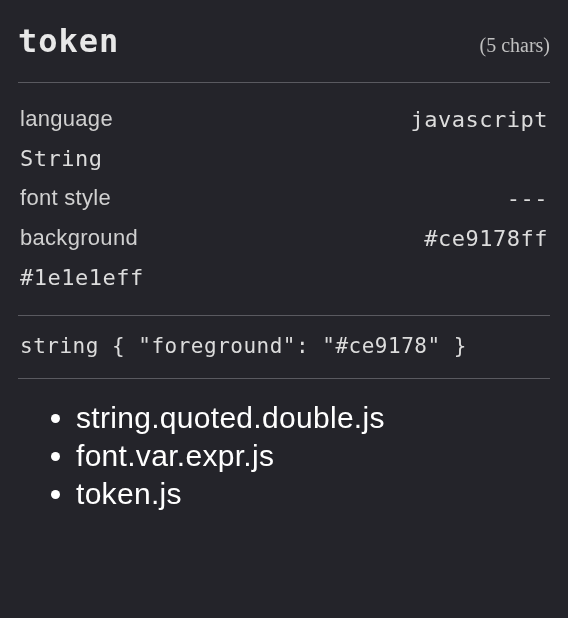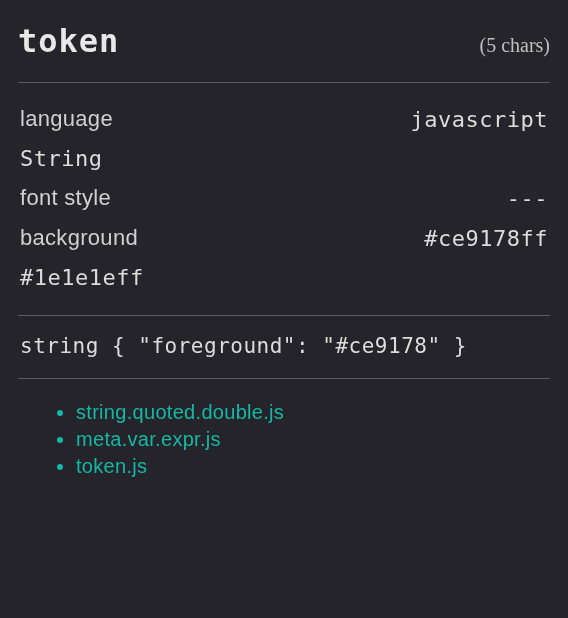--- a/index.html
+++ b/index.html
@@ -69,22 +69,22 @@
     }
     .scopes {
       padding: 20px 0 0 58px;
     }
     .scopes ul {
       list-style: disc;
       color: #e0e0e0;
     }
     .scopes li {
       font-family: -apple-system, BlinkMacSystemFont, 'Segoe UI', Helvetica, Arial, sans-serif;
-      font-size: 20px;
-      color: #14b8a6;
+      font-size: 30px;
+      color: #ffffff;
       padding: 2px 0;
       letter-spacing: 0.3px;
     }
   </style>
 </head>
 <body>
 
 <div class="header">
   <div class="token-text">token</div>
   <div class="char-count">(5 chars)</div>
@@ -115,16 +115,16 @@
 
 <hr class="divider">
 
 <div class="rule-block">string { "foreground": "#ce9178" }</div>
 
 <hr class="divider">
 
 <div class="scopes">
   <ul>
     <li>string.quoted.double.js</li>
-    <li>meta.var.expr.js</li>
+    <li>font.var.expr.js</li>
     <li>token.js</li>
   </ul>
 </div>
 
 </body></html>

